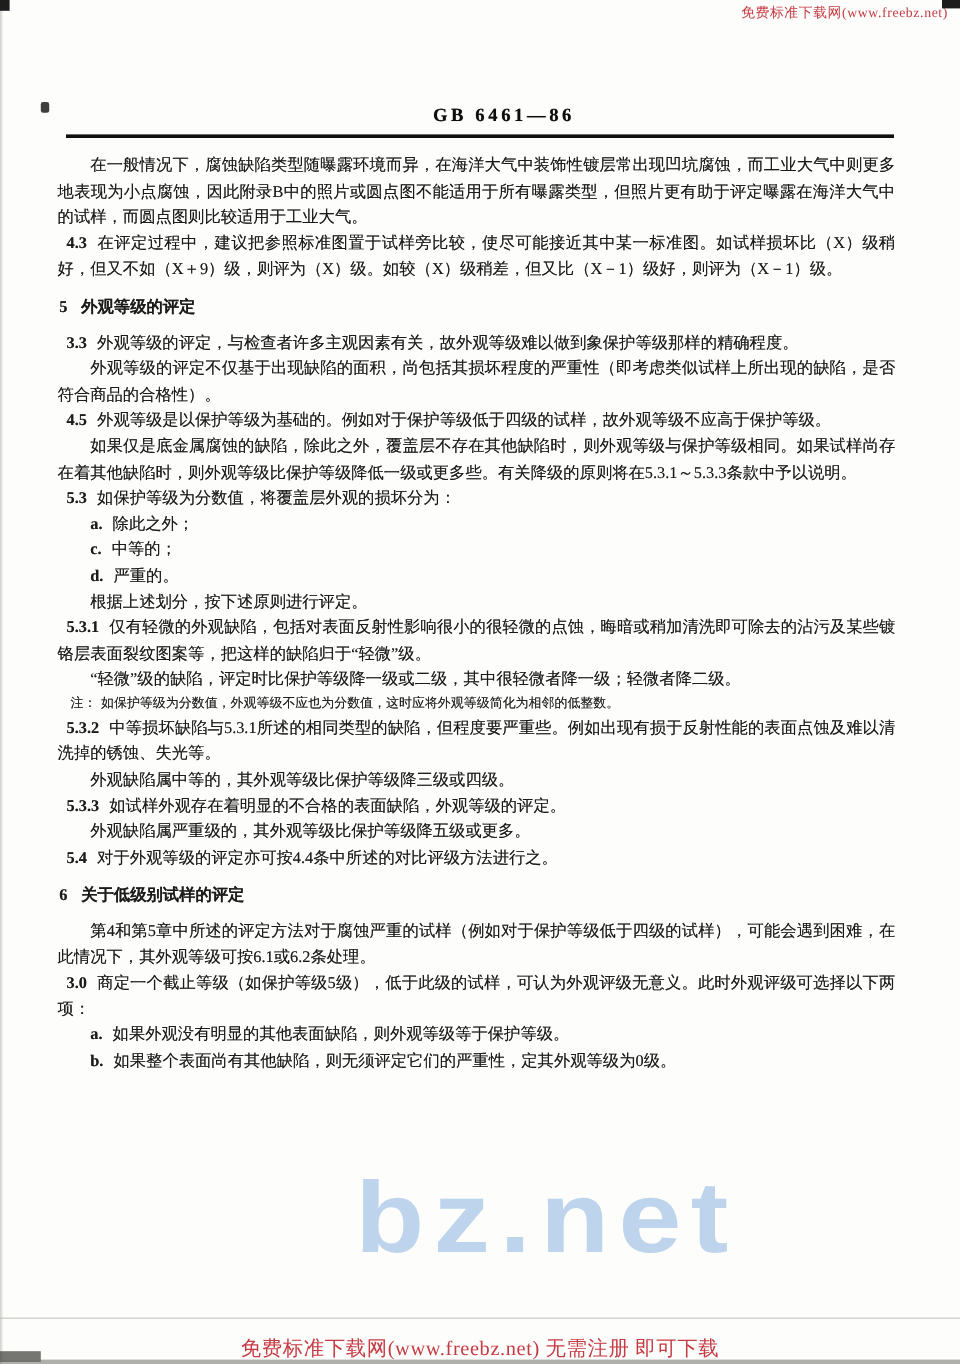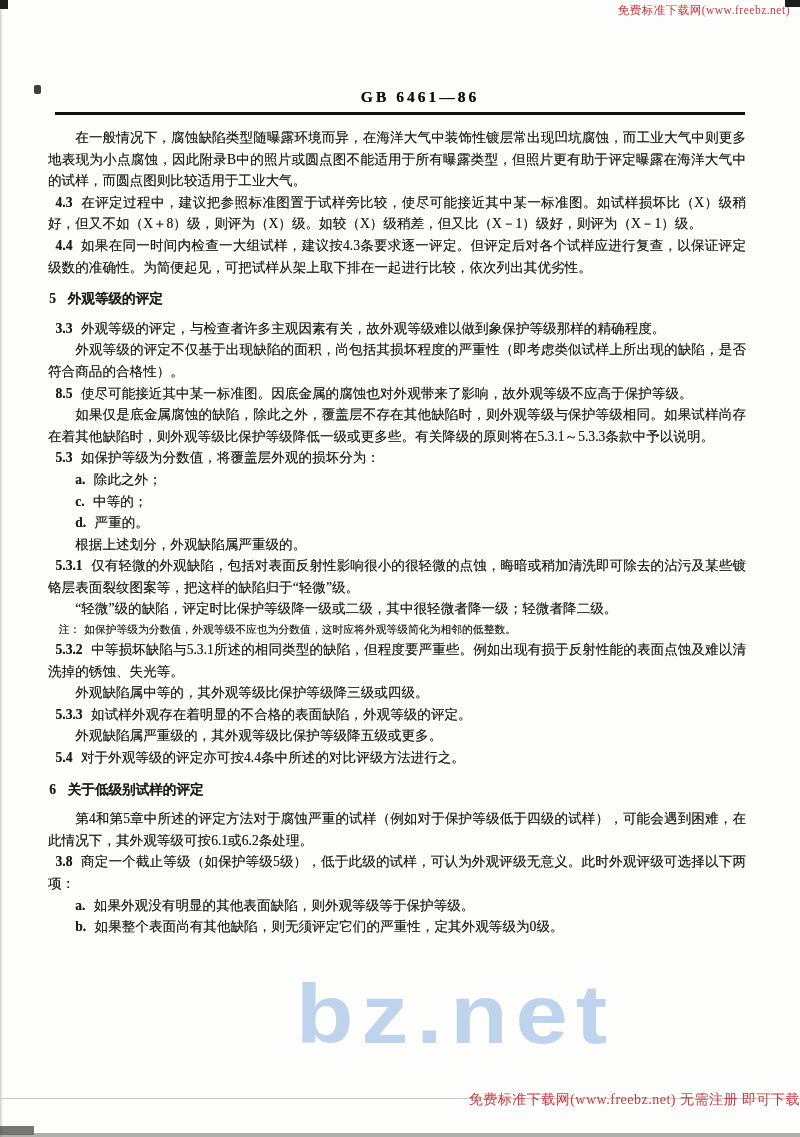--- a/index.html
+++ b/index.html
@@ -42,22 +42,22 @@
   .watermark{
     position:absolute;left:296px;top:972px;z-index:1;
     font-family:"Liberation Sans","DejaVu Sans",sans-serif;
     font-weight:800;font-size:84px;line-height:84px;
     color:#bdd4ec;letter-spacing:7px;
     transform:scaleX(1.12);transform-origin:left center;
     white-space:nowrap;user-select:none;
   }
   
   .footer{
-    position:absolute;bottom:28px;left:0;width:100%;text-align:right;
-    color:#c53b44;font-size:14px;letter-spacing:.5px;z-index:3;
+    position:absolute;bottom:2px;left:0;width:100%;text-align:center;
+    color:#c53b44;font-size:17px;letter-spacing:.5px;z-index:3;
   }
   .footer-rule{
     position:absolute;bottom:38px;left:0;width:100%;height:1px;
     background:#c9c9c4;z-index:1;
   }
   
   .speck{position:absolute;background:#1d1d1d;z-index:4;}
   .speck.tl{top:0;left:0;width:8px;height:9px;}
   .speck.tr{top:0;right:0;width:15px;height:7px;}
   .speck.margin{top:85px;left:34px;width:7px;height:9px;border-radius:2px;opacity:.85;}
@@ -85,43 +85,42 @@
 
   <div class="header">
     <div class="header-title">GB 6461—86</div>
     <div class="header-rule"></div>
   </div>
 
   <div class="watermark">bz.net</div>
 
   <main class="body" id="doc-body">
       <p class="para"><span>在一般情况下，腐蚀缺陷类型随曝露环境而异，在海洋大气中装饰性镀层常出现凹坑腐蚀，而工业大气中则更多地表现为小点腐蚀，因此附录B中的照片或圆点图不能适用于所有曝露类型，但照片更有助于评定曝露在海洋大气中的试样，而圆点图则比较适用于工业大气。</span></p>
-      <p class="clause"><span class="label">4.3</span><span>在评定过程中，建议把参照标准图置于试样旁比较，使尽可能接近其中某一标准图。如试样损坏比（X）级稍好，但又不如（X＋8）级，则评为（X）级。如较（X）级稍差，但又比（X－1）级好，则评为（X－1）级。</span></p>
-      <p class="clause"><span class="label">4.4</span><span>如果在同一时间内检查一大组试样，建议按4.3条要求逐一评定。但评定后对各个试样应进行复查，以保证评定级数的准确性。为简便起见，可把试样从架上取下排在一起进行比较，依次列出其优劣性。</span></p>
+      <p class="clause"><span class="label">4.3</span><span>在评定过程中，建议把参照标准图置于试样旁比较，使尽可能接近其中某一标准图。如试样损坏比（X）级稍好，但又不如（X＋9）级，则评为（X）级。如较（X）级稍差，但又比（X－1）级好，则评为（X－1）级。</span></p>
       <p class="heading"><span class="label">5</span><span>外观等级的评定</span></p>
       <p class="clause"><span class="label">3.3</span><span>外观等级的评定，与检查者许多主观因素有关，故外观等级难以做到象保护等级那样的精确程度。</span></p>
       <p class="para"><span>外观等级的评定不仅基于出现缺陷的面积，尚包括其损坏程度的严重性（即考虑类似试样上所出现的缺陷，是否符合商品的合格性）。</span></p>
-      <p class="clause"><span class="label">8.5</span><span>使尽可能接近其中某一标准图。因底金属的腐蚀也对外观带来了影响，故外观等级不应高于保护等级。</span></p>
+      <p class="clause"><span class="label">4.5</span><span>外观等级是以保护等级为基础的。例如对于保护等级低于四级的试样，故外观等级不应高于保护等级。</span></p>
       <p class="para"><span>如果仅是底金属腐蚀的缺陷，除此之外，覆盖层不存在其他缺陷时，则外观等级与保护等级相同。如果试样尚存在着其他缺陷时，则外观等级比保护等级降低一级或更多些。有关降级的原则将在5.3.1～5.3.3条款中予以说明。</span></p>
       <p class="clause"><span class="label">5.3</span><span>如保护等级为分数值，将覆盖层外观的损坏分为：</span></p>
       <p class="list"><span class="label">a.</span><span>除此之外；</span></p>
       <p class="list"><span class="label">c.</span><span>中等的；</span></p>
       <p class="list"><span class="label">d.</span><span>严重的。</span></p>
-      <p class="para"><span>根据上述划分，外观缺陷属严重级的。</span></p>
+      <p class="para"><span>根据上述划分，按下述原则进行评定。</span></p>
       <p class="clause"><span class="label">5.3.1</span><span>仅有轻微的外观缺陷，包括对表面反射性影响很小的很轻微的点蚀，晦暗或稍加清洗即可除去的沾污及某些镀铬层表面裂纹图案等，把这样的缺陷归于“轻微”级。</span></p>
       <p class="para"><span>“轻微”级的缺陷，评定时比保护等级降一级或二级，其中很轻微者降一级；轻微者降二级。</span></p>
       <p class="note"><span class="label">注：</span><span>如保护等级为分数值，外观等级不应也为分数值，这时应将外观等级简化为相邻的低整数。</span></p>
       <p class="clause"><span class="label">5.3.2</span><span>中等损坏缺陷与5.3.1所述的相同类型的缺陷，但程度要严重些。例如出现有损于反射性能的表面点蚀及难以清洗掉的锈蚀、失光等。</span></p>
       <p class="para"><span>外观缺陷属中等的，其外观等级比保护等级降三级或四级。</span></p>
       <p class="clause"><span class="label">5.3.3</span><span>如试样外观存在着明显的不合格的表面缺陷，外观等级的评定。</span></p>
       <p class="para"><span>外观缺陷属严重级的，其外观等级比保护等级降五级或更多。</span></p>
       <p class="clause"><span class="label">5.4</span><span>对于外观等级的评定亦可按4.4条中所述的对比评级方法进行之。</span></p>
       <p class="heading"><span class="label">6</span><span>关于低级别试样的评定</span></p>
       <p class="para"><span>第4和第5章中所述的评定方法对于腐蚀严重的试样（例如对于保护等级低于四级的试样），可能会遇到困难，在此情况下，其外观等级可按6.1或6.2条处理。</span></p>
-      <p class="clause"><span class="label">3.8</span><span>商定一个截止等级（如保护等级5级），低于此级的试样，可认为外观评级无意义。此时外观评级可选择以下两项：</span></p>
+      <p class="clause"><span class="label">3.0</span><span>商定一个截止等级（如保护等级5级），低于此级的试样，可认为外观评级无意义。此时外观评级可选择以下两项：</span></p>
       <p class="list"><span class="label">a.</span><span>如果外观没有明显的其他表面缺陷，则外观等级等于保护等级。</span></p>
       <p class="list"><span class="label">b.</span><span>如果整个表面尚有其他缺陷，则无须评定它们的严重性，定其外观等级为0级。</span></p>
     </main>
 
   <div class="footer-rule"></div>
   <div class="footer">免费标准下载网(www.freebz.net) 无需注册 即可下载</div>
 
   <div class="speck tl"></div>
   <div class="speck tr"></div>
   <div class="speck margin"></div>

